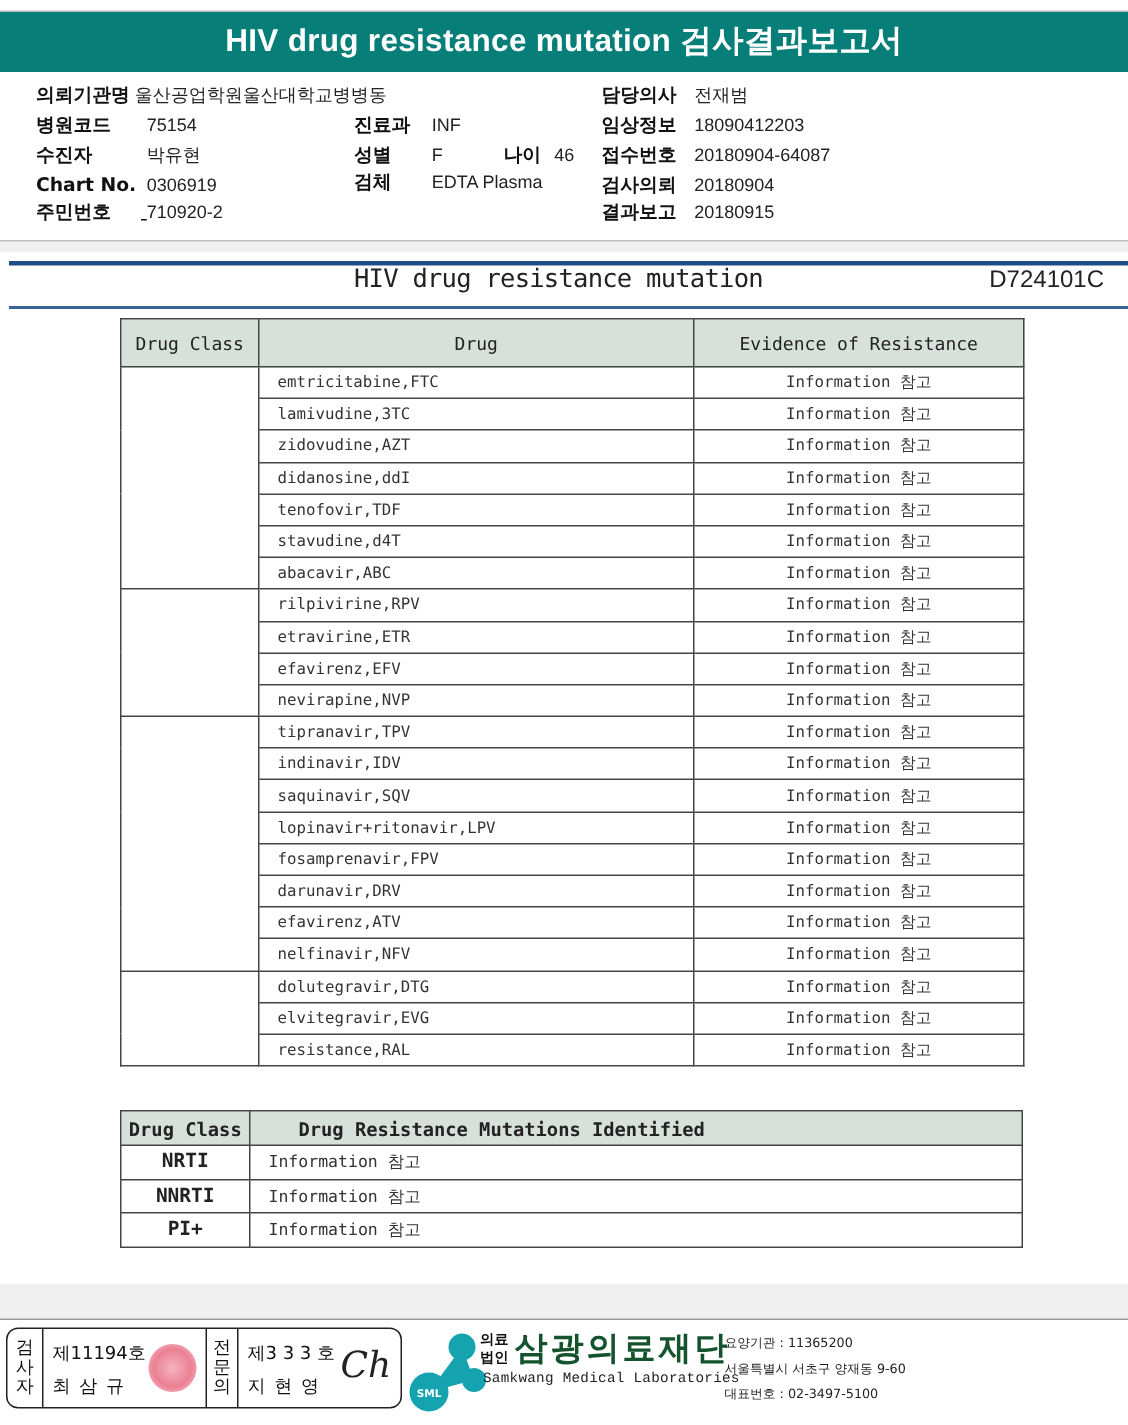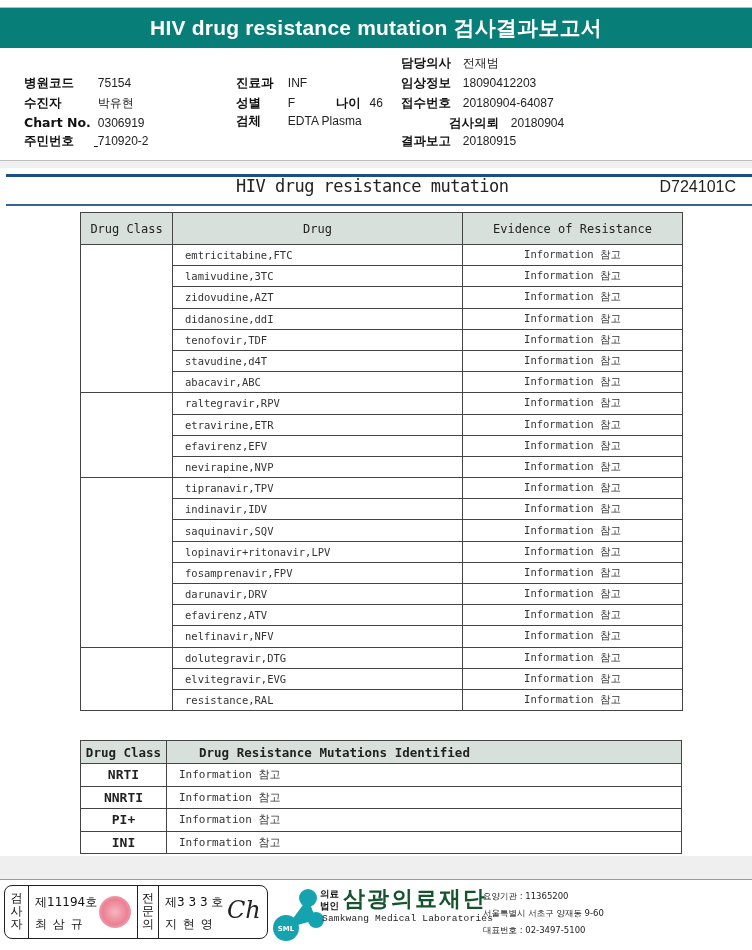--- a/index.html
+++ b/index.html
@@ -59,20 +59,24 @@
   .org-eng { position: absolute; left: 322px; top: 913px; font-family: Liberation Mono, monospace; font-size: 9.5px; color: #222; letter-spacing: 0.2px; }
   .org-info { position: absolute; left: 483px; top: 888px; font-size: 8.5px; line-height: 17px; color: #222; }
 </style>
 </head>
 <body>
 
 <div class="top-gap"></div>
 <div class="title-bar">HIV drug resistance mutation 검사결과보고서</div>
 
 <section class="info">
+  <div class="row" style="left:24px;top:0;">
+    <span class="lbl" style="width:62px;">의뢰기관명</span>
+    <span class="val">울산공업학원울산대학교병병동</span>
+  </div>
   <div class="row" style="left:24px;top:20px;">
     <span class="lbl" style="width:70px;">병원코드</span>
     <span class="val">75154</span>
   </div>
   <div class="row" style="left:24px;top:40px;">
     <span class="lbl" style="width:70px;">수진자</span>
     <span class="val">박유현</span>
   </div>
   <div class="row" style="left:24px;top:60px;">
     <span class="lbl" style="width:70px;">Chart No.</span>
@@ -103,21 +107,21 @@
     <span class="val">전재범</span>
   </div>
   <div class="row" style="left:401px;top:20px;">
     <span class="lbl" style="width:58px;">임상정보</span>
     <span class="val">18090412203</span>
   </div>
   <div class="row" style="left:401px;top:40px;">
     <span class="lbl" style="width:58px;">접수번호</span>
     <span class="val">20180904-64087</span>
   </div>
-  <div class="row" style="left:401px;top:60px;margin-left:48px;">
+  <div class="row" style="left:401px;top:60px;">
     <span class="lbl" style="width:58px;">검사의뢰</span>
     <span class="val">20180904</span>
   </div>
   <div class="row" style="left:401px;top:78px;">
     <span class="lbl" style="width:58px;">결과보고</span>
     <span class="val">20180915</span>
   </div>
 </section>
 
 <div class="sep-band"></div>
@@ -161,21 +165,21 @@
         <tr>
           <td class="drug">stavudine,d4T</td>
           <td class="ev">Information 참고</td>
         </tr>
         <tr>
           <td class="drug">abacavir,ABC</td>
           <td class="ev">Information 참고</td>
         </tr>
         <tr>
           <td class="cls" rowspan="4"></td>
-          <td class="drug">raltegravir,RPV</td>
+          <td class="drug">rilpivirine,RPV</td>
           <td class="ev">Information 참고</td>
         </tr>
         <tr>
           <td class="drug">etravirine,ETR</td>
           <td class="ev">Information 참고</td>
         </tr>
         <tr>
           <td class="drug">efavirenz,EFV</td>
           <td class="ev">Information 참고</td>
         </tr>
@@ -243,24 +247,20 @@
         <tr>
           <td class="cls">NRTI</td>
           <td class="val">Information 참고</td>
         </tr>
         <tr>
           <td class="cls">NNRTI</td>
           <td class="val">Information 참고</td>
         </tr>
         <tr>
           <td class="cls">PI+</td>
-          <td class="val">Information 참고</td>
-        </tr>
-        <tr>
-          <td class="cls">INI</td>
           <td class="val">Information 참고</td>
         </tr>
       </tbody>
   </table>
 </section>
 
 <div class="footer-band"></div>
 
 <div class="sig-box">
   <div class="vcell" style="left:0;width:24px;">

